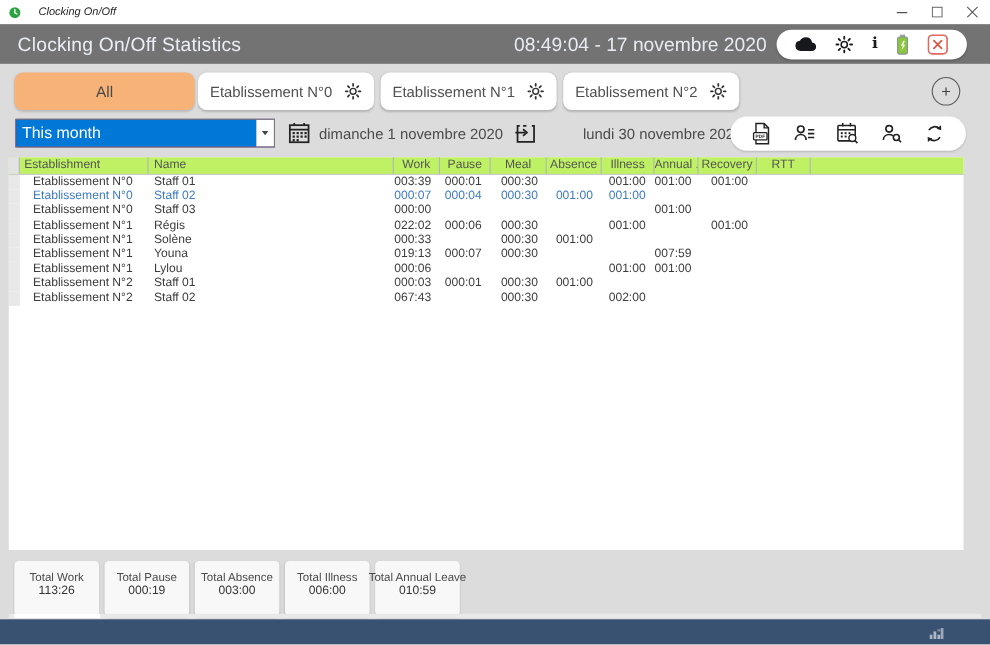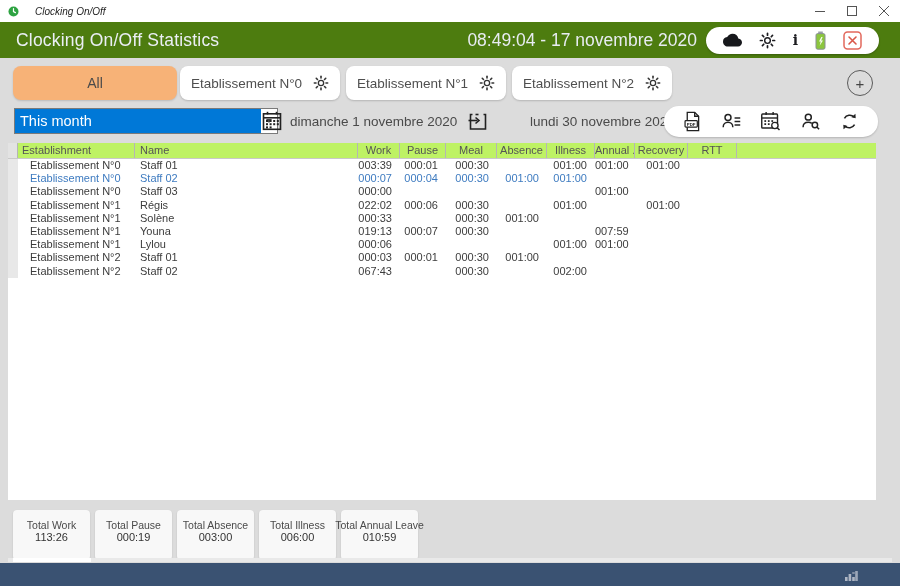--- a/index.html
+++ b/index.html
@@ -8,21 +8,21 @@
 
   
   .titlebar { position:absolute; left:0; top:0; width:900px; height:22px; background:#FFFFFF;
               display:flex; align-items:center; }
   .titlebar-icon { margin-left:8px; width:11px; height:11px; display:inline-block; }
   .titlebar-text { margin-left:16px; font-size:10px; color:#1d1d1d;font-style:italic; }
   .win-controls { margin-left:auto; display:flex; height:22px; }
   .win-btn { width:32px; height:22px; display:flex; align-items:center; justify-content:center; cursor:default; }
 
   
-  .appbar { position:absolute; left:0; top:22px; width:900px; height:36px; background:#4d7c0f;
+  .appbar { position:absolute; left:0; top:22px; width:900px; height:36px; background:#737373;
             display:flex; align-items:center; }
   .app-title { margin-left:16px; font-size:17.5px; font-weight:300; color:#EBEFF5; letter-spacing:.2px; }
   .appbar-right { margin-left:auto; display:flex; align-items:center; margin-right:21px; }
   .app-datetime { font-size:17.5px; font-weight:400; color:#E8ECF2; margin-right:9px; }
   .app-pill { width:173px; height:27px; background:#FFFFFF; border-radius:14px;
               display:flex; align-items:center; justify-content:space-evenly; box-shadow:0 1px 2px rgba(0,0,0,.25); }
   .info-glyph { font-family:"DejaVu Serif", serif; font-weight:bold; font-size:14px; color:#1c1c20; line-height:1; }
 
   
   .tabs-row { position:absolute; left:0; top:66px; width:900px; height:34px; }
@@ -32,21 +32,21 @@
   .est-tabs { position:absolute; left:180px; top:0; display:flex; gap:6px; }
   .est-tab { width:160px; height:34px; background:#FFFFFF; border-radius:8px;
              display:flex; align-items:center; justify-content:center; gap:11px;
              font-size:13.5px; color:#4F4F4F; box-shadow:0 1px 2px rgba(0,0,0,.18); }
   .add-btn { position:absolute; left:847px; top:4px; width:26px; height:26px; border:1.4px solid #5A5A5A;
              border-radius:50%; display:flex; align-items:center; justify-content:center;
              font-size:15px; color:#444; background:transparent; }
 
   
   .filter-row { position:absolute; left:0; top:106px; width:900px; height:32px; }
-  .combo { position:absolute; left:14px; top:2px; width:264px; height:26px; background:#4c1d95;
+  .combo { position:absolute; left:14px; top:2px; width:236px; height:26px; background:#4c1d95;
            border:1px solid #7A7A7A; display:flex; }
   .combo-sel { flex:1; background:#0078D7; color:#FFFFFF; font-size:14.5px; display:flex;
                align-items:center; padding-left:5px; }
   .combo-arrow { width:16px; display:flex; align-items:center; justify-content:center; background:#FFFFFF; }
   .caret-down { width:0; height:0; border-left:3.5px solid transparent; border-right:3.5px solid transparent;
                 border-top:4.5px solid #444; }
   .date-ico1 { position:absolute; left:262px; top:5px; }
   .date-txt1 { position:absolute; left:290px; top:8px; font-size:13.5px; color:#4A4A4A; }
   .date-ico2 { position:absolute; left:468px; top:5px; }
   .date-txt2 { position:absolute; left:497px; top:8px; font-size:13.5px; color:#4A4A4A;padding-left:33px; }

